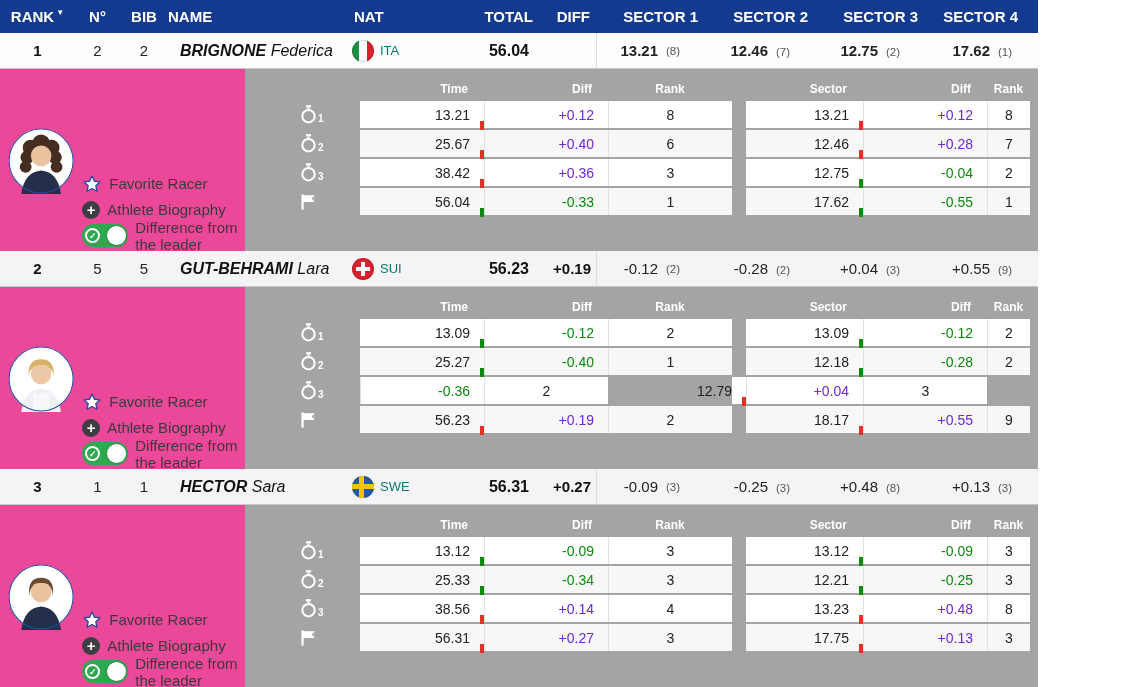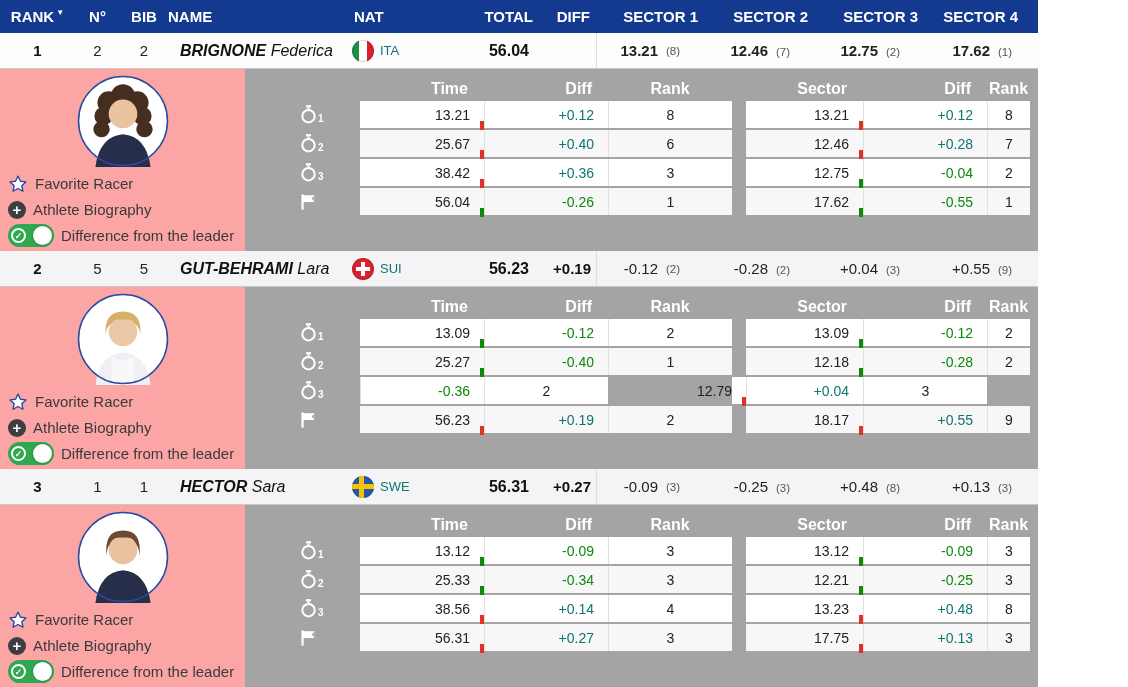--- a/index.html
+++ b/index.html
@@ -37,50 +37,50 @@
   .flag-ita{background:linear-gradient(90deg,#1e9144 0 33%,#fff 33% 66%,#d8232e 66% 100%);}
   .flag-sui{background:#d8232e;}
   .flag-sui::before{content:"";position:absolute;left:9px;top:4px;width:4px;height:14px;background:#fff;}
   .flag-sui::after{content:"";position:absolute;left:4px;top:9px;width:14px;height:4px;background:#fff;}
   .flag-swe{background:#2359a8;}
   .flag-swe::before{content:"";position:absolute;left:7px;top:0;width:5px;height:22px;background:#f4c400;}
   .flag-swe::after{content:"";position:absolute;left:0;top:8.5px;width:22px;height:5px;background:#f4c400;}
 
   
   .panel{display:flex;height:182px;}
-  .side{width:245px;background:#fca5a5;display:flex;flex-direction:column;box-sizing:border-box;padding:6px 0 4px 8px;}
+  .side{width:245px;background:#ec4899;display:flex;box-sizing:border-box;padding:6px 0 4px 8px;}
   .photo{width:92px;height:92px;align-self:center;margin-right:8px;}
   .links{margin-top:auto;display:flex;flex-direction:column;gap:3px;}
   .linkrow{display:flex;align-items:center;gap:7px;font-size:15px;color:#3a3a3c;height:23px;}
   .staricon svg{display:block;}
   .plusicon{width:18px;height:18px;border-radius:50%;background:#3d3d44;color:#fff;display:flex;align-items:center;justify-content:center;flex:0 0 18px;}
   .plusicon::before{content:"+";font-size:15px;font-weight:700;line-height:1;margin-top:-1px;}
   .toggle{width:46px;height:23px;border-radius:12px;background:#2fa84f;display:flex;align-items:center;justify-content:space-between;padding:0 2px;box-sizing:border-box;flex:0 0 46px;}
   .tglcheck{width:15px;height:15px;border-radius:50%;border:2px solid #fff;box-sizing:border-box;display:flex;align-items:center;justify-content:center;color:#fff;font-size:9px;font-weight:700;margin-left:1px;}
   .tglcheck::before{content:"\2713";}
   .tglknob{width:19px;height:19px;border-radius:50%;background:#fff;box-shadow:0 0 2px rgba(0,0,0,.4);}
 
   .main{flex:1;background:#a4a4a4;box-sizing:border-box;padding:8px 8px 0 0;}
   .dgrid{display:grid;grid-template-columns:115px 124px 124px 124px 14px 117px 124px 1fr;}
-  .dhead{color:#fff;font-weight:700;font-size:16px;height:24px;align-items:center;}
+  .dhead{color:#fff;font-weight:700;font-size:12px;height:24px;align-items:center;}
   .dh-right{text-align:right;padding-right:16px;}
   .dh-center{text-align:center;}
   .drow{height:27px;margin-bottom:2px;align-items:stretch;font-size:14px;color:#222;}
   .drow .cell{display:flex;align-items:center;justify-content:flex-end;padding-right:14px;box-sizing:border-box;position:relative;}
   .drow .rankc{justify-content:center;padding-right:0;}
   .drow:nth-of-type(odd) .cell{background:#f7f7f8;}
   .drow:nth-of-type(even) .cell{background:#ffffff;}
   .drow .gapcell,.drow .iconcell{background:transparent !important;}
   .bl{border-left:1px solid #e0e0e0;}
   .iconcell{display:flex;align-items:center;justify-content:flex-start;padding-left:55px;color:#fff;}
   .iconsub{font-size:10px;font-weight:700;color:#fff;margin:8px 0 0 1px;}
   .tick{position:absolute;right:0;bottom:-2px;width:4px;height:9px;background:transparent;}
   .cell[data-sign^="+"] .tick{background:#e03227;}
   .cell[data-sign^="-"] .tick{background:#0b8a0b;}
-  .dv[data-sign^="+"]{color:#0f766e;}
+  .dv[data-sign^="+"]{color:#6d28d9;}
   .dv[data-sign^="-"]{color:#0b8a0b;}
 </style>
 </head>
 <body>
 
 <div class="app">
 
   <div class="rowgrid thead">
     <div class="c c-center"><span>RANK</span><span class="sorticon">▼</span></div>
     <div class="c c-center"><span>N°</span></div>
@@ -248,21 +248,21 @@
               <svg width="17" height="18" viewBox="0 0 20 20">
                 <path d="M3 1 v18" stroke="#fff" stroke-width="2.6"></path>
                 <path d="M3 2 h14 v8 H3 z M13 6 l4 0" fill="#fff"></path>
                 <path d="M17 2 l-3 4 3 4" fill="#a4a4a4"></path>
               </svg>
             </div>
           <div class="cell tcell" data-sign="-0.19">
               <span>56.04</span>
               <i class="tick"></i>
             </div>
-          <div class="cell bl dv" data-sign="-0.19">-0.26</div>
+          <div class="cell bl dv" data-sign="-0.19">-0.33</div>
           <div class="cell bl rankc">1</div>
           <div class="gapcell"></div>
           <div class="cell tcell" data-sign="-0.55">
               <span>17.62</span>
               <i class="tick"></i>
             </div>
           <div class="cell bl dv" data-sign="-0.55">-0.55</div>
           <div class="cell bl rankc">1</div>
         </div>
       </div>

